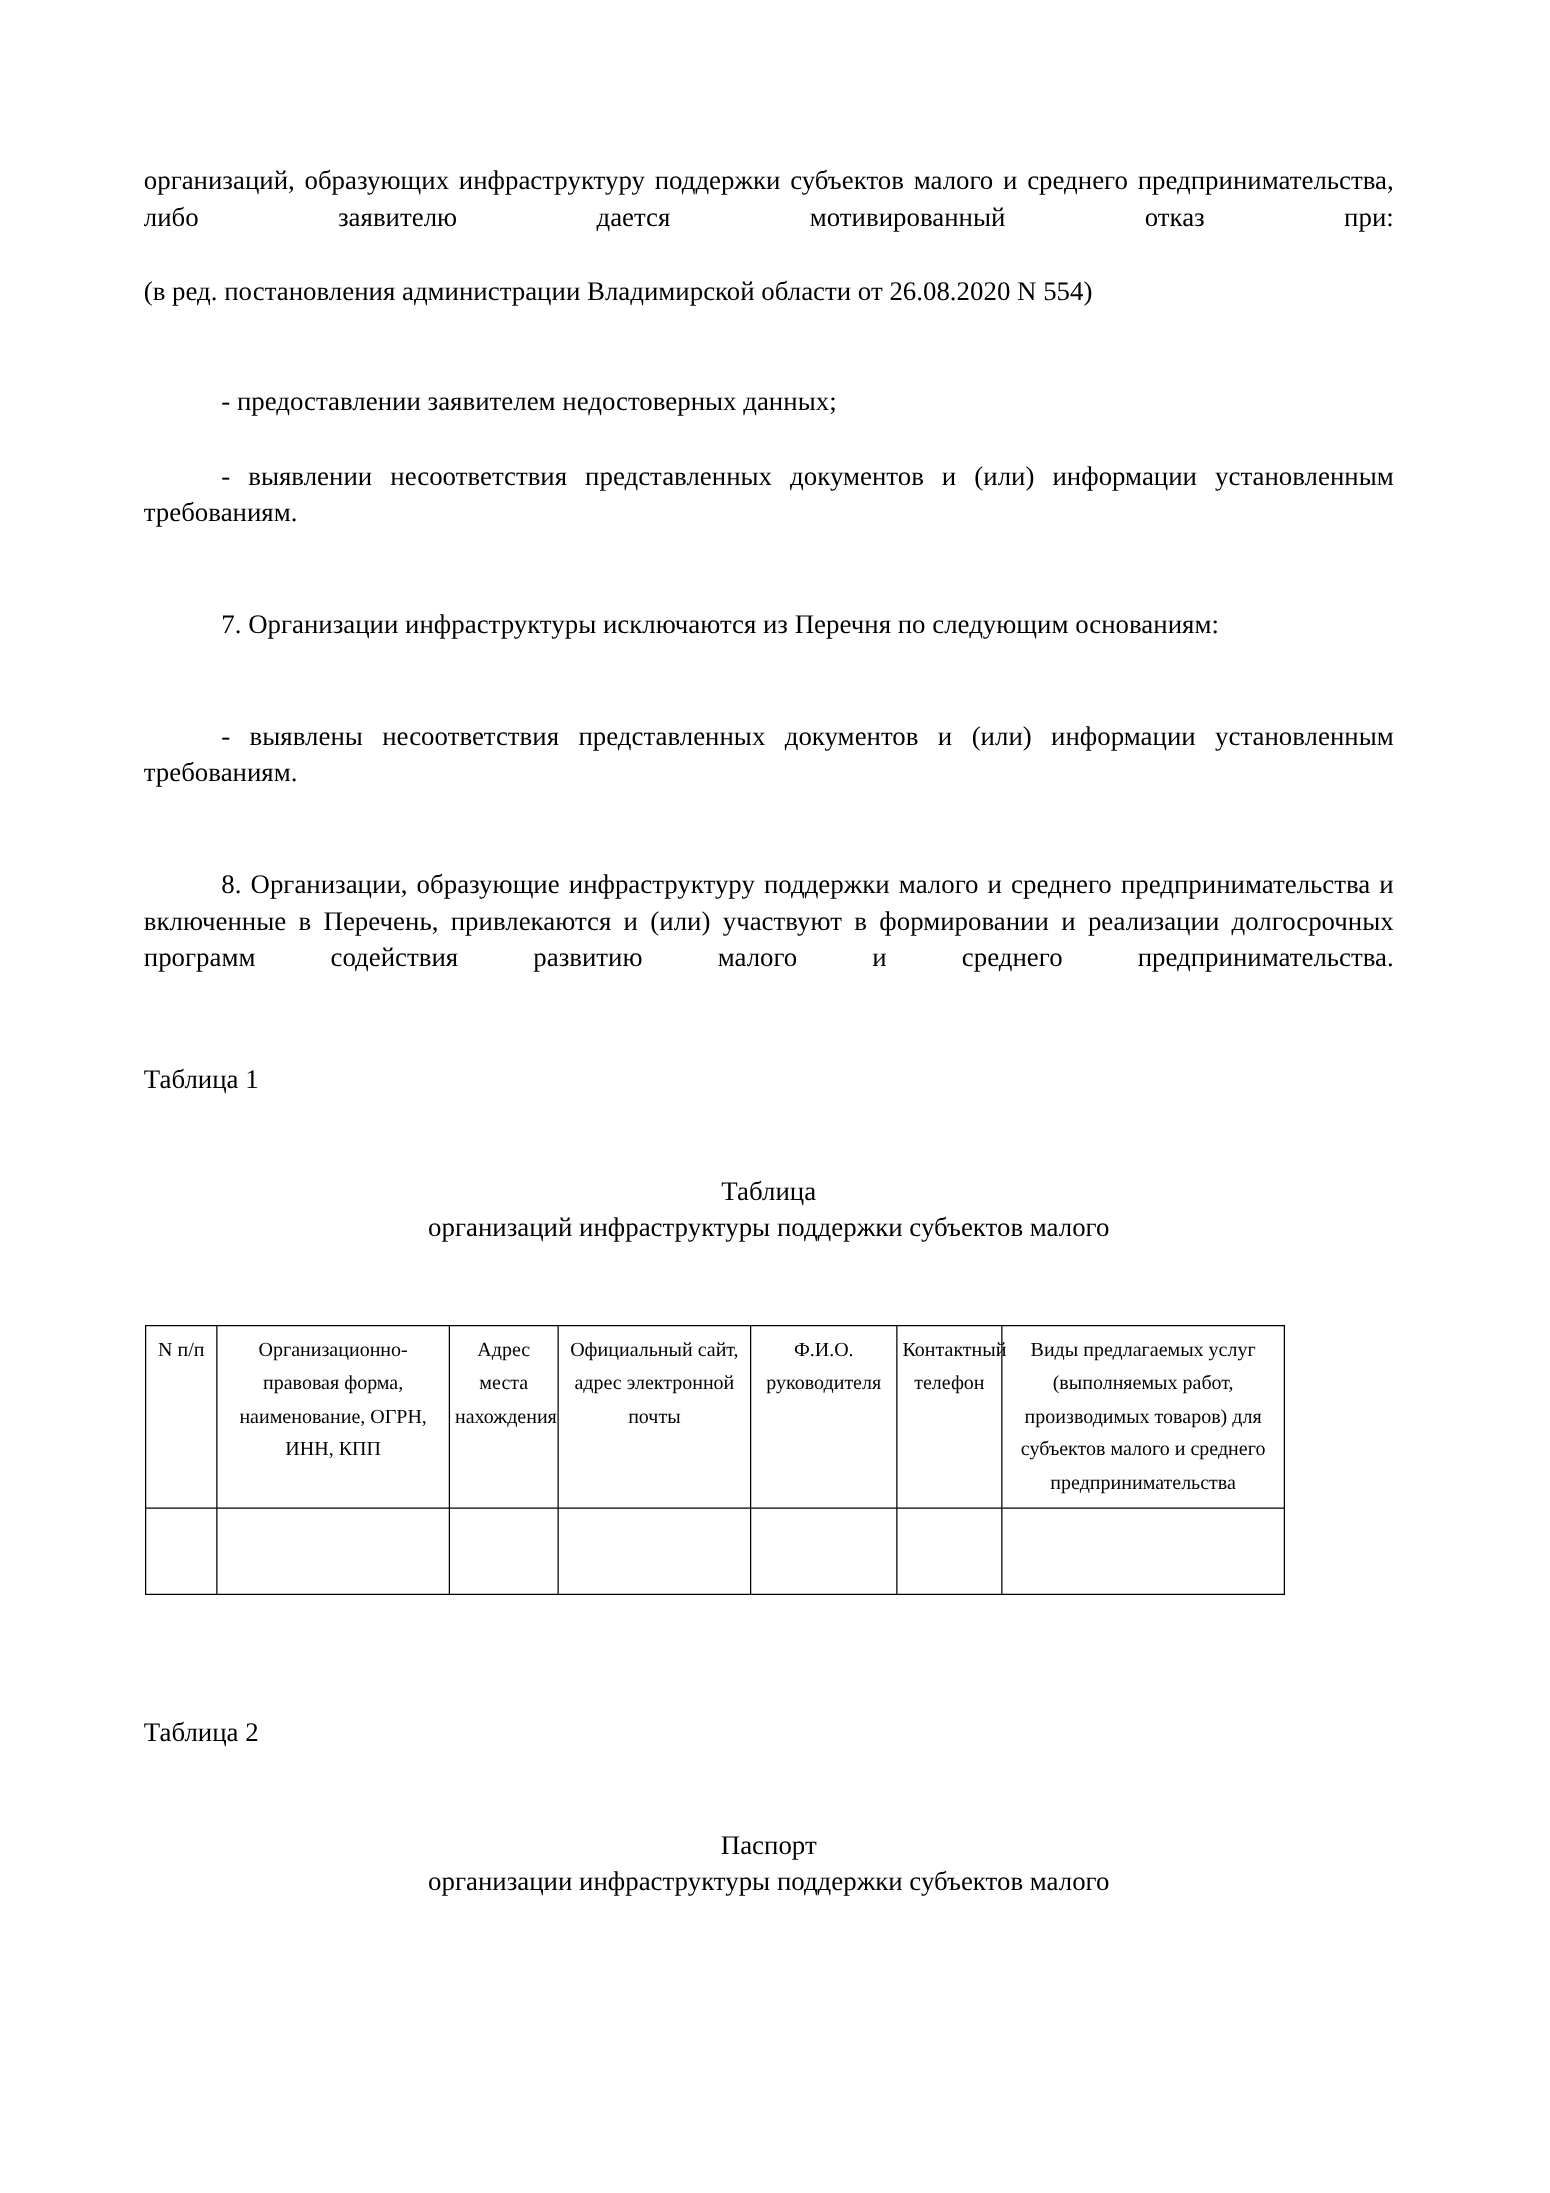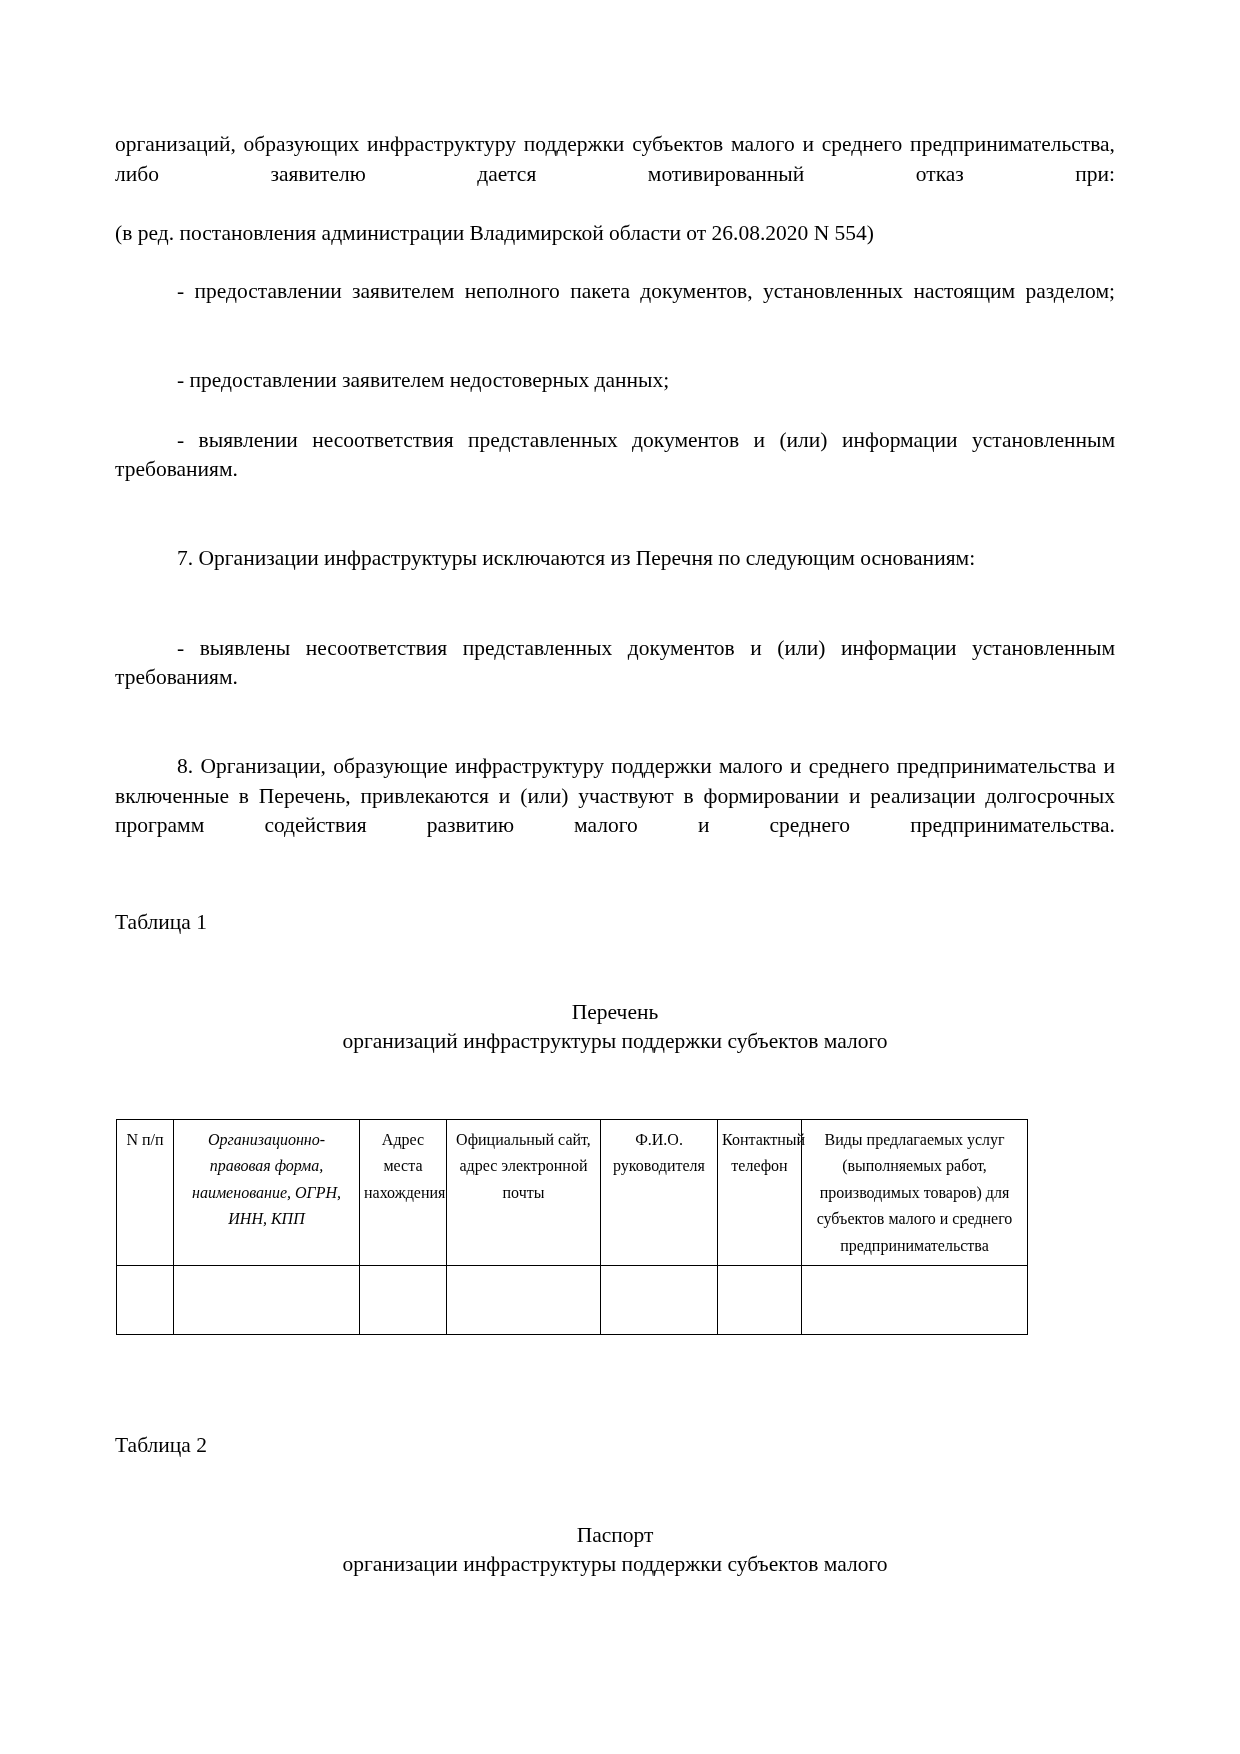--- a/index.html
+++ b/index.html
@@ -75,42 +75,41 @@
   }
   table.perechen td {
     border: 1.6px solid #000000;
     vertical-align: top;
     text-align: center;
     font-size: 16px;
     line-height: 26.5px;
     padding: 7px 4px 6px 4px;
   }
   td.c0 { width: 48px; }
-  td.c1 { width: 177px; font-style: italic; }
+  td.c1 { width: 177px; }
   td.c2 { width: 78px; }
   td.c3 { width: 145px; }
   td.c4 { width: 108px; }
   td.c5 { width: 75px; }
   td.c6 { width: 217px; }
 
   tr.empty td { height: 55px; }
 </style>
 </head>
 <body>
 
 <div class="page">
   <div class="content">
 
     <p class="just noindent">организаций, образующих инфраструктуру поддержки субъектов малого и среднего предпринимательства, либо заявителю дается мотивированный отказ при:</p>
 
     <p class="noindent" style="text-align:left;">(в ред. постановления администрации Владимирской области от 26.08.2020 N 554)</p>
 
     <div class="gap-sm"></div>
 
-    <p class="just indent">- предоставлении заявителем неполного пакета документов, установленных настоящим разделом;</p>
 
     <div class="gap-md"></div>
 
     <p class="indent" style="text-align:left;">- предоставлении заявителем недостоверных данных;</p>
 
     <div class="gap-md"></div>
 
     <p class="just indent">- выявлении несоответствия представленных документов и (или) информации установленным требованиям.</p>
 
     <div class="gap-md"></div>
@@ -127,21 +126,21 @@
     <div class="gap-md"></div>
 
     <p class="just indent">8. Организации, образующие инфраструктуру поддержки малого и среднего предпринимательства и включенные в Перечень, привлекаются и (или) участвуют в формировании и реализации долгосрочных программ содействия развитию малого и среднего предпринимательства.</p>
 
     <div style="height:38px;"></div>
 
     <div class="right">Таблица 1</div>
 
     <div style="height:60px;"></div>
 
-    <div class="center">Перечень</div>
+    <div class="center">Таблица</div>
     <div class="center">организаций инфраструктуры поддержки субъектов малого</div>
 
     <div style="height:62px;"></div>
 
     <table class="perechen">
       <tbody>
         <tr>
           <td class="c0">N п/п</td>
           <td class="c1">Организационно-правовая форма, наименование, ОГРН, ИНН, КПП</td>
           <td class="c2">Адрес места нахождения</td>

